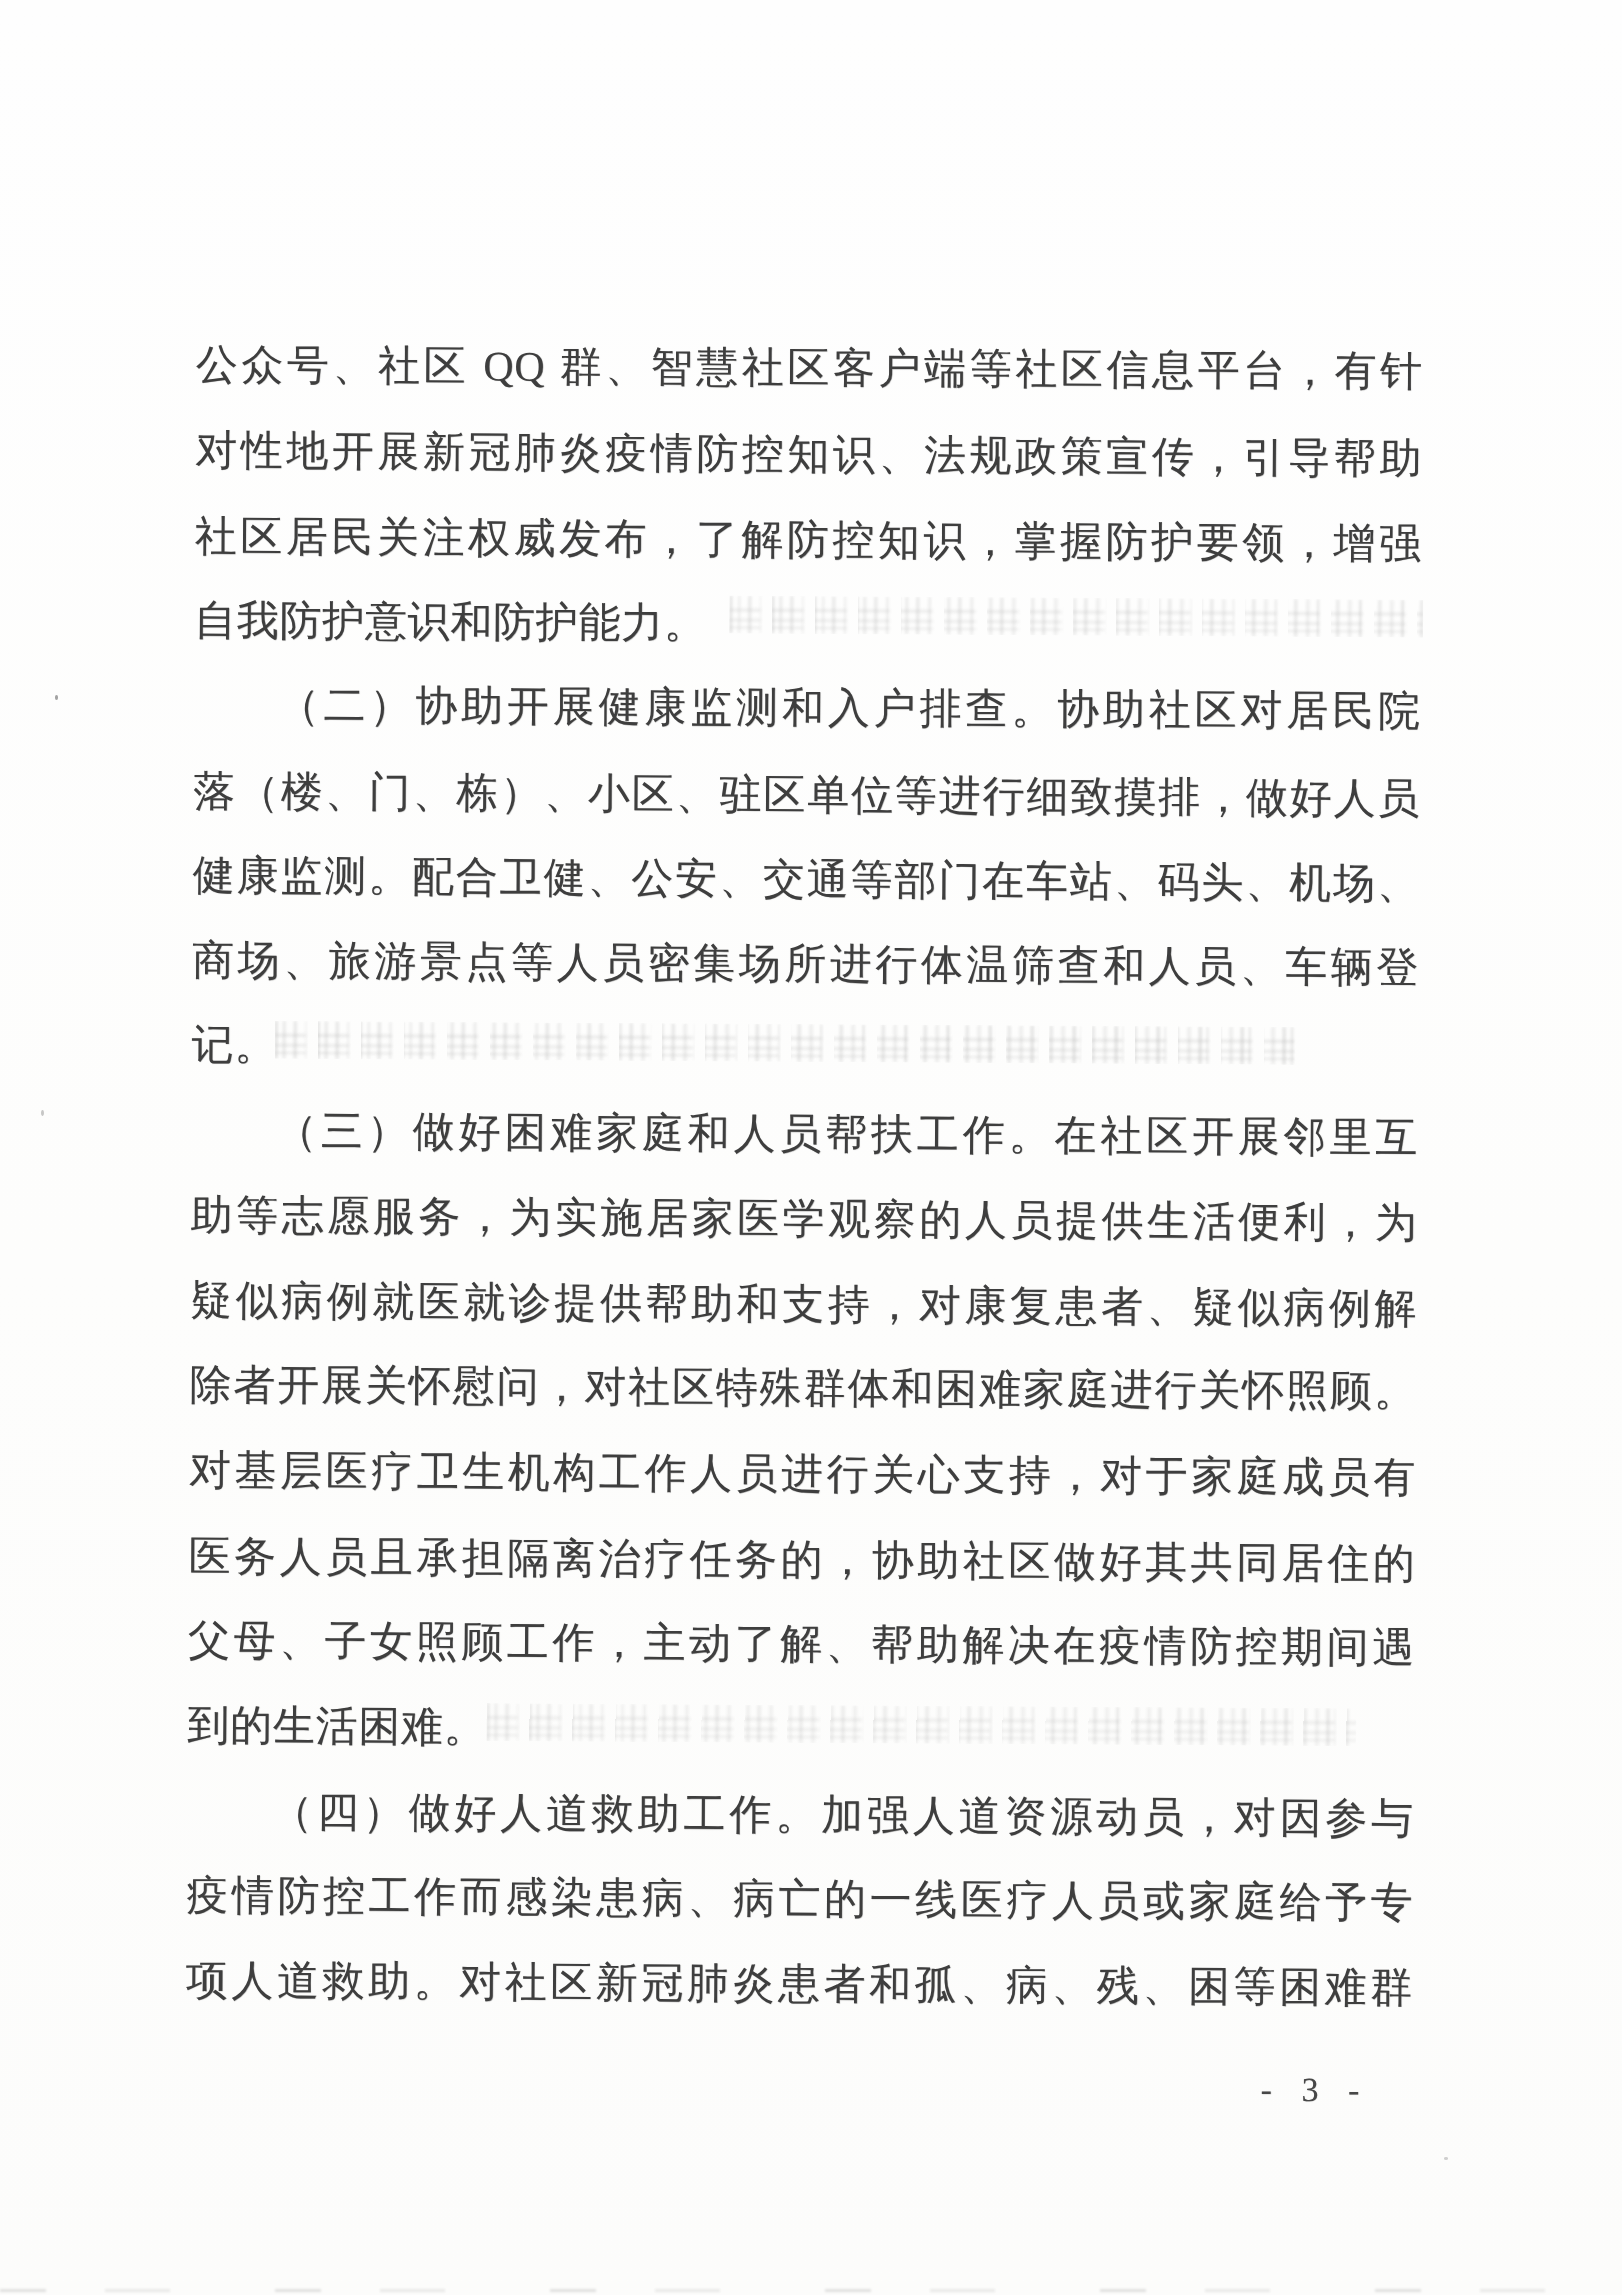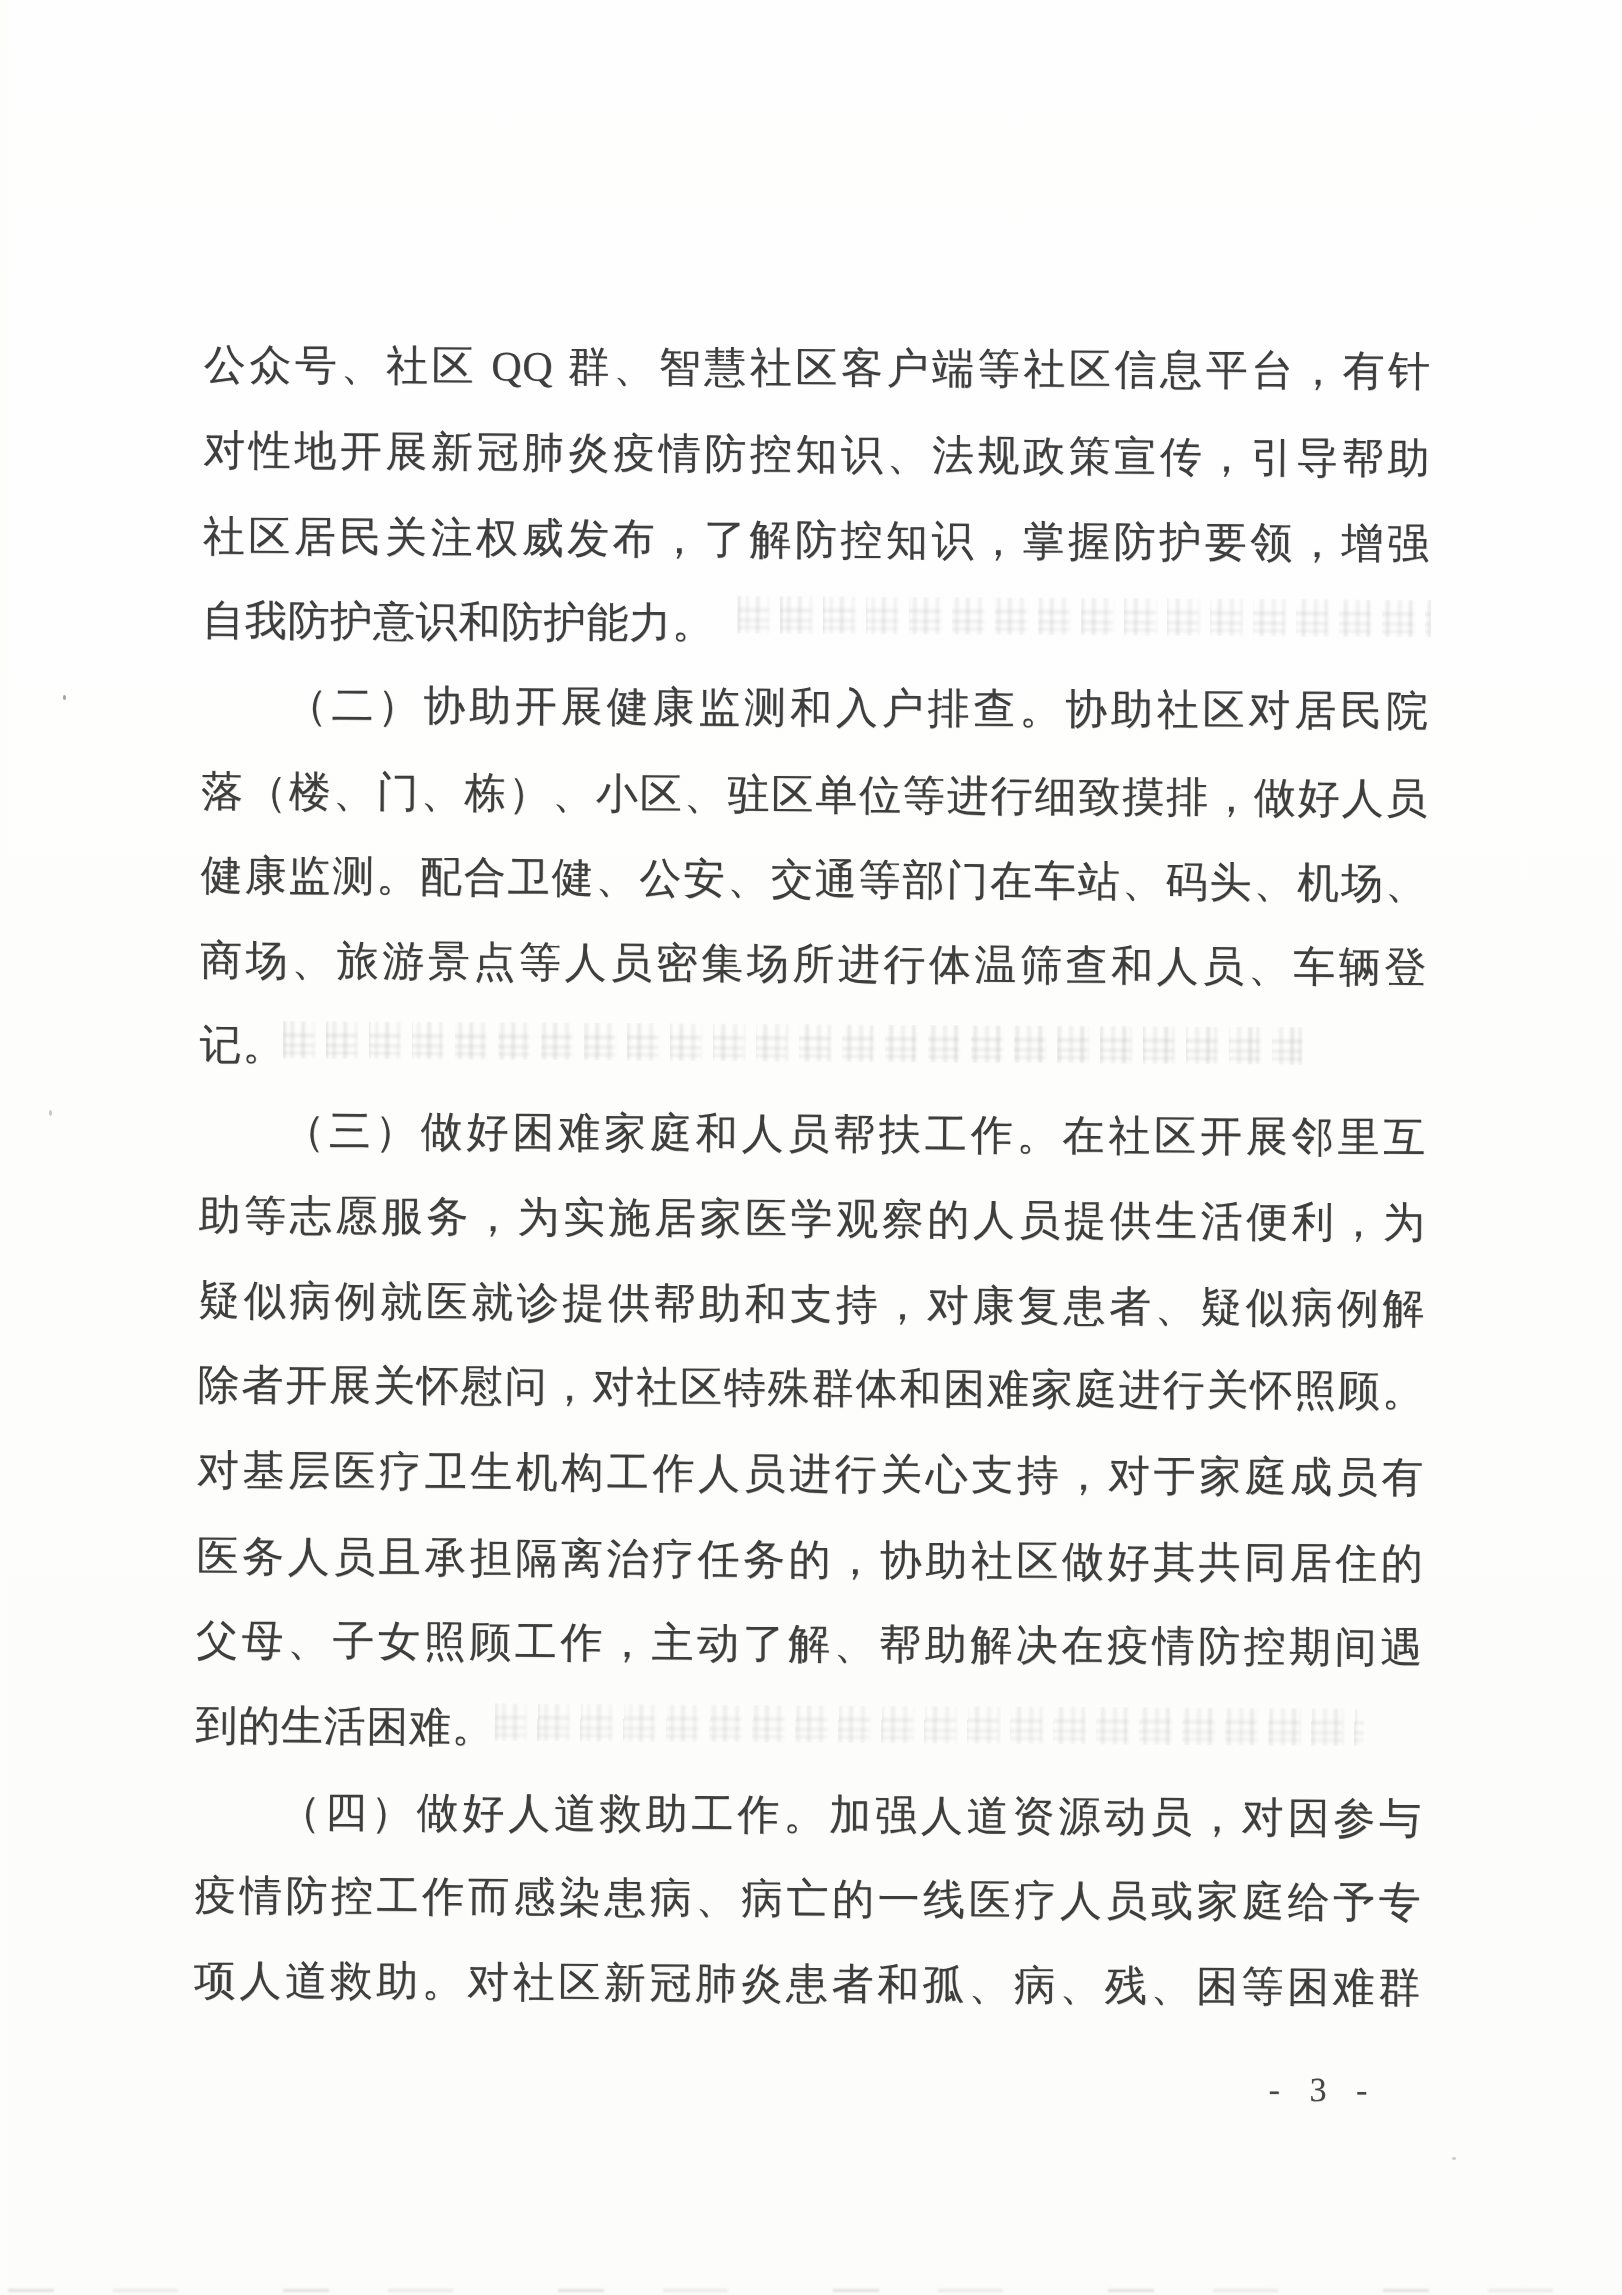--- a/index.html
+++ b/index.html
@@ -8,21 +8,20 @@
     width: 1623px;
     height: 2295px;
     background: #fdfdfc;
     overflow: hidden;
     font-family: "Liberation Serif", "DejaVu Serif", serif;
   }
   .page {
     position: absolute;
     inset: 0;
     background: linear-gradient(180deg, #fefefe 0%, #fdfdfc 55%, #fcfcfb 100%);
-    margin-left: 8px;
   }
   
   .sheet {
     position: absolute;
     inset: 0;
     transform: rotate(0.35deg);
     transform-origin: 30% 0;
   }
   .body-text {
     position: absolute;

